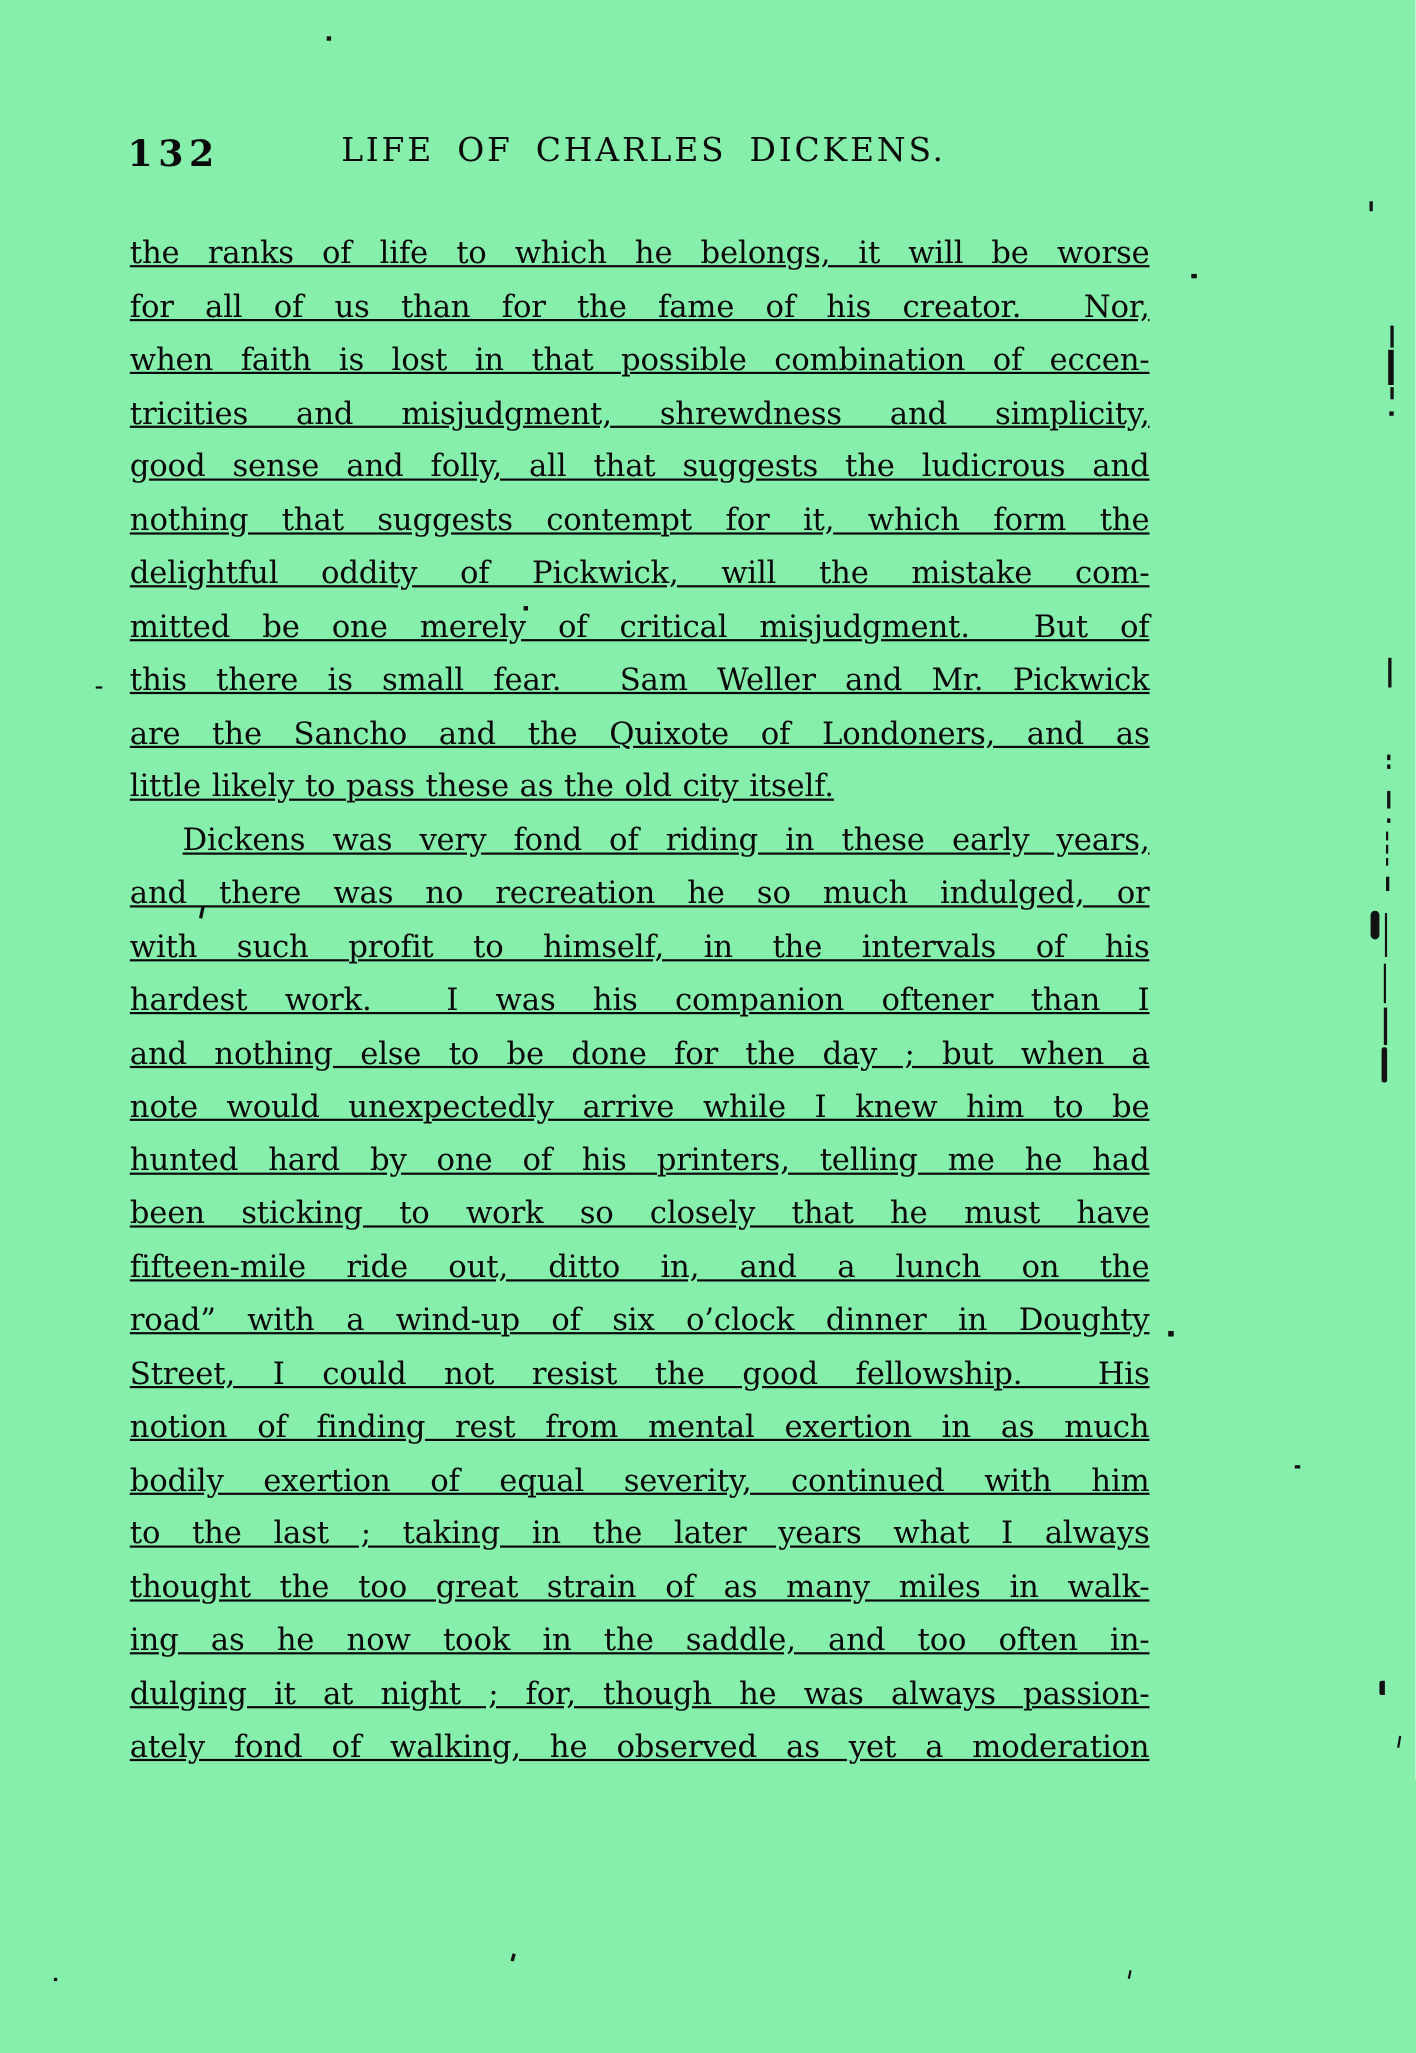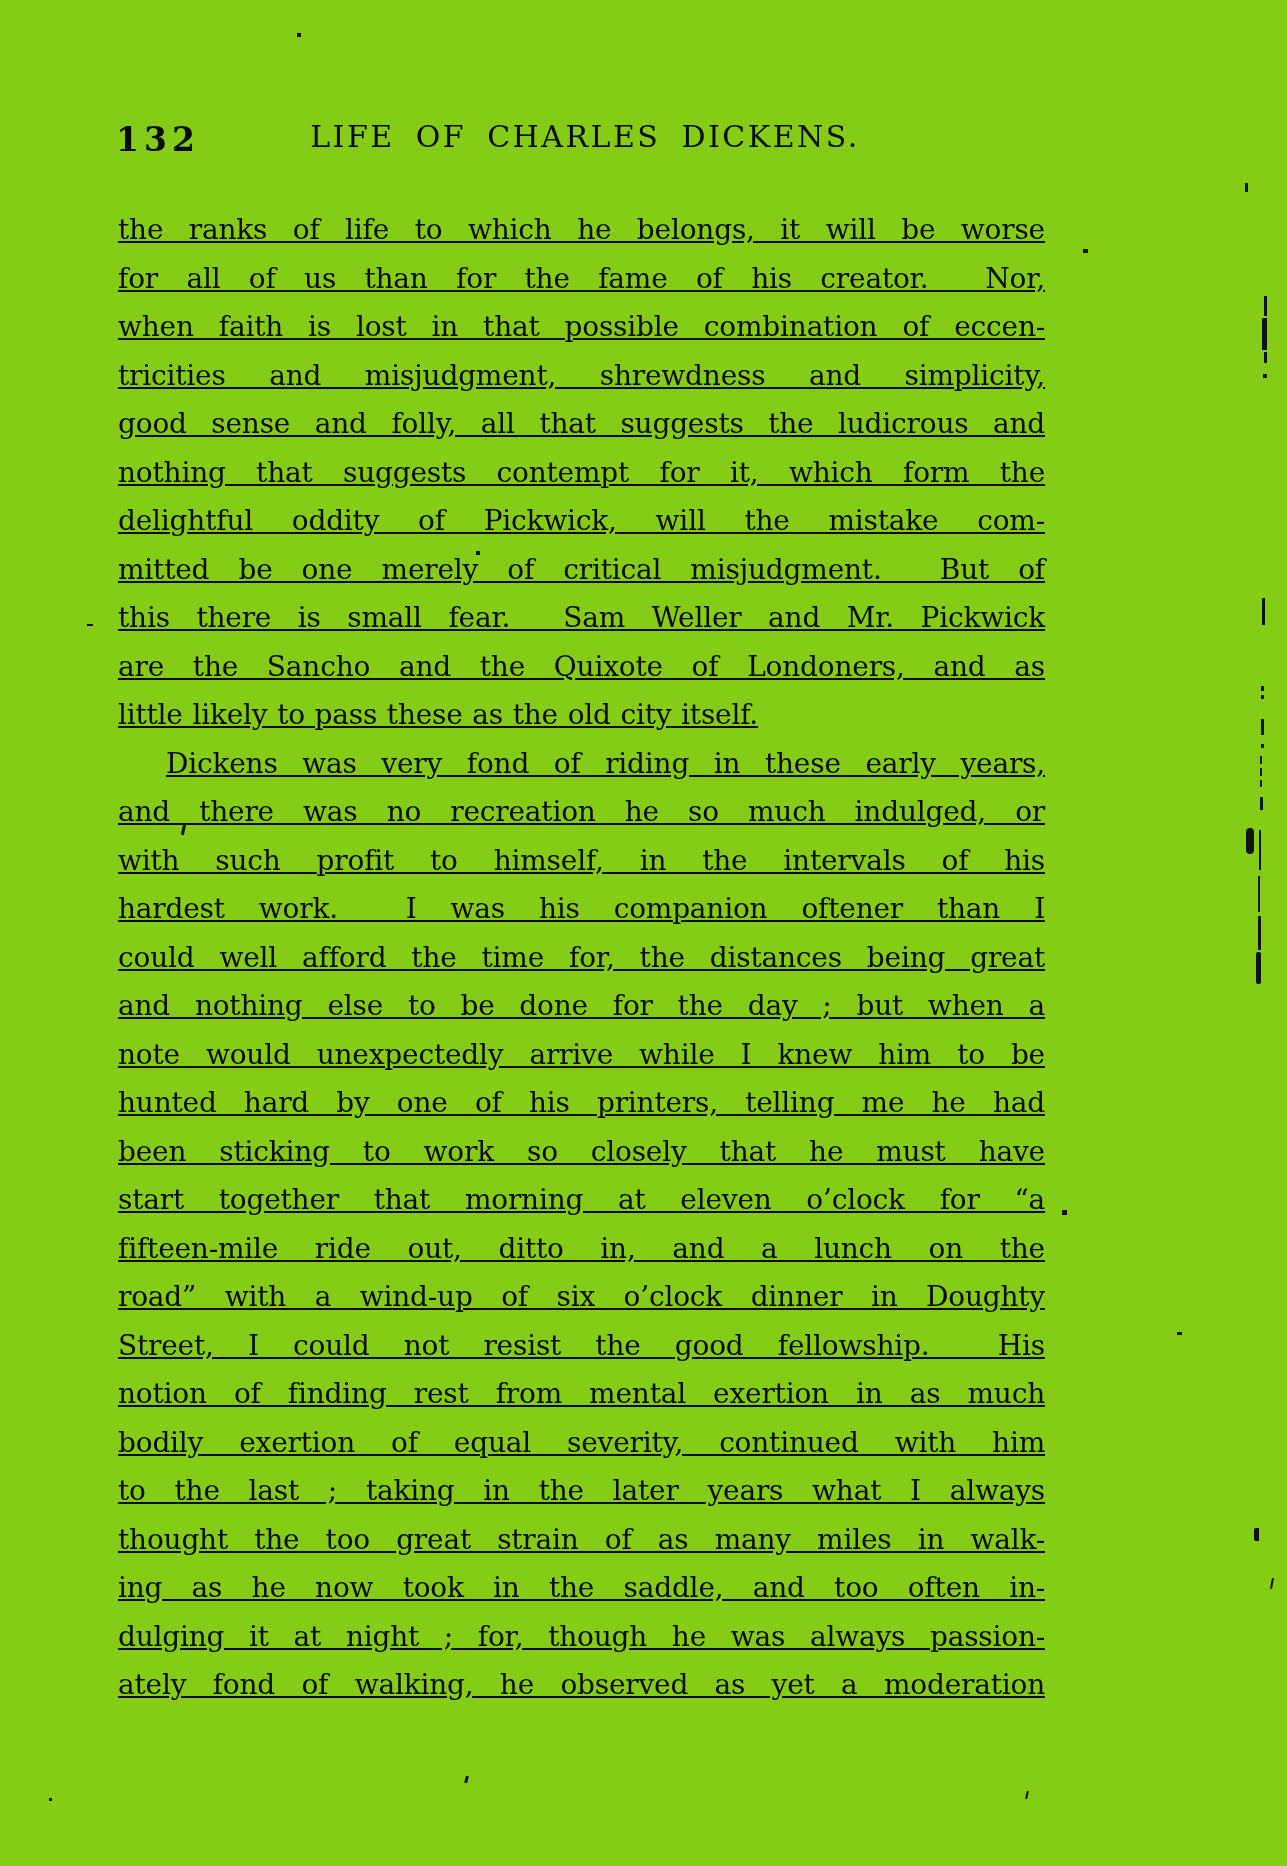--- a/index.html
+++ b/index.html
@@ -1,20 +1,20 @@
 <!DOCTYPE html>
 <html><head>
 <meta charset="utf-8">
 <style>
   html,body{margin:0;padding:0;background:#ffffff;}
   .page{
     position:relative;
     width:1287px;
     height:1866px;
-    background:#84cc16;
+    background:#86efac;
     overflow:hidden;
     font-family:"DejaVu Serif", serif;
     color:#0a0a0a;
   }
   .pagenum{
     position:absolute;
     left:116px;
     top:120px;
     font-size:33px;
     font-weight:600;
@@ -82,26 +82,24 @@
     <div class="line">nothing that suggests contempt for it, which form the</div>
     <div class="line">delightful oddity of Pickwick, will the mistake com-</div>
     <div class="line">mitted be one merely of critical misjudgment.  But of</div>
     <div class="line">this there is small fear.  Sam Weller and Mr. Pickwick</div>
     <div class="line">are the Sancho and the Quixote of Londoners, and as</div>
     <div class="line para-end">little likely to pass these as the old city itself.</div>
     <div class="line indent">Dickens was very fond of riding in these early years,</div>
     <div class="line">and there was no recreation he so much indulged, or</div>
     <div class="line">with such profit to himself, in the intervals of his</div>
     <div class="line">hardest work.  I was his companion oftener than I</div>
-    <div class="line">could well afford the time for, the distances being great</div>
     <div class="line">and nothing else to be done for the day ; but when a</div>
     <div class="line">note would unexpectedly arrive while I knew him to be</div>
     <div class="line">hunted hard by one of his printers, telling me he had</div>
     <div class="line">been sticking to work so closely that he must have</div>
-    <div class="line">start together that morning at eleven o’clock for “a</div>
     <div class="line">fifteen-mile ride out, ditto in, and a lunch on the</div>
     <div class="line">road” with a wind-up of six o’clock dinner in Doughty</div>
     <div class="line">Street, I could not resist the good fellowship.  His</div>
     <div class="line">notion of finding rest from mental exertion in as much</div>
     <div class="line">bodily exertion of equal severity, continued with him</div>
     <div class="line">to the last ; taking in the later years what I always</div>
     <div class="line">thought the too great strain of as many miles in walk-</div>
     <div class="line">ing as he now took in the saddle, and too often in-</div>
     <div class="line">dulging it at night ; for, though he was always passion-</div>
     <div class="line">ately fond of walking, he observed as yet a moderation</div>

